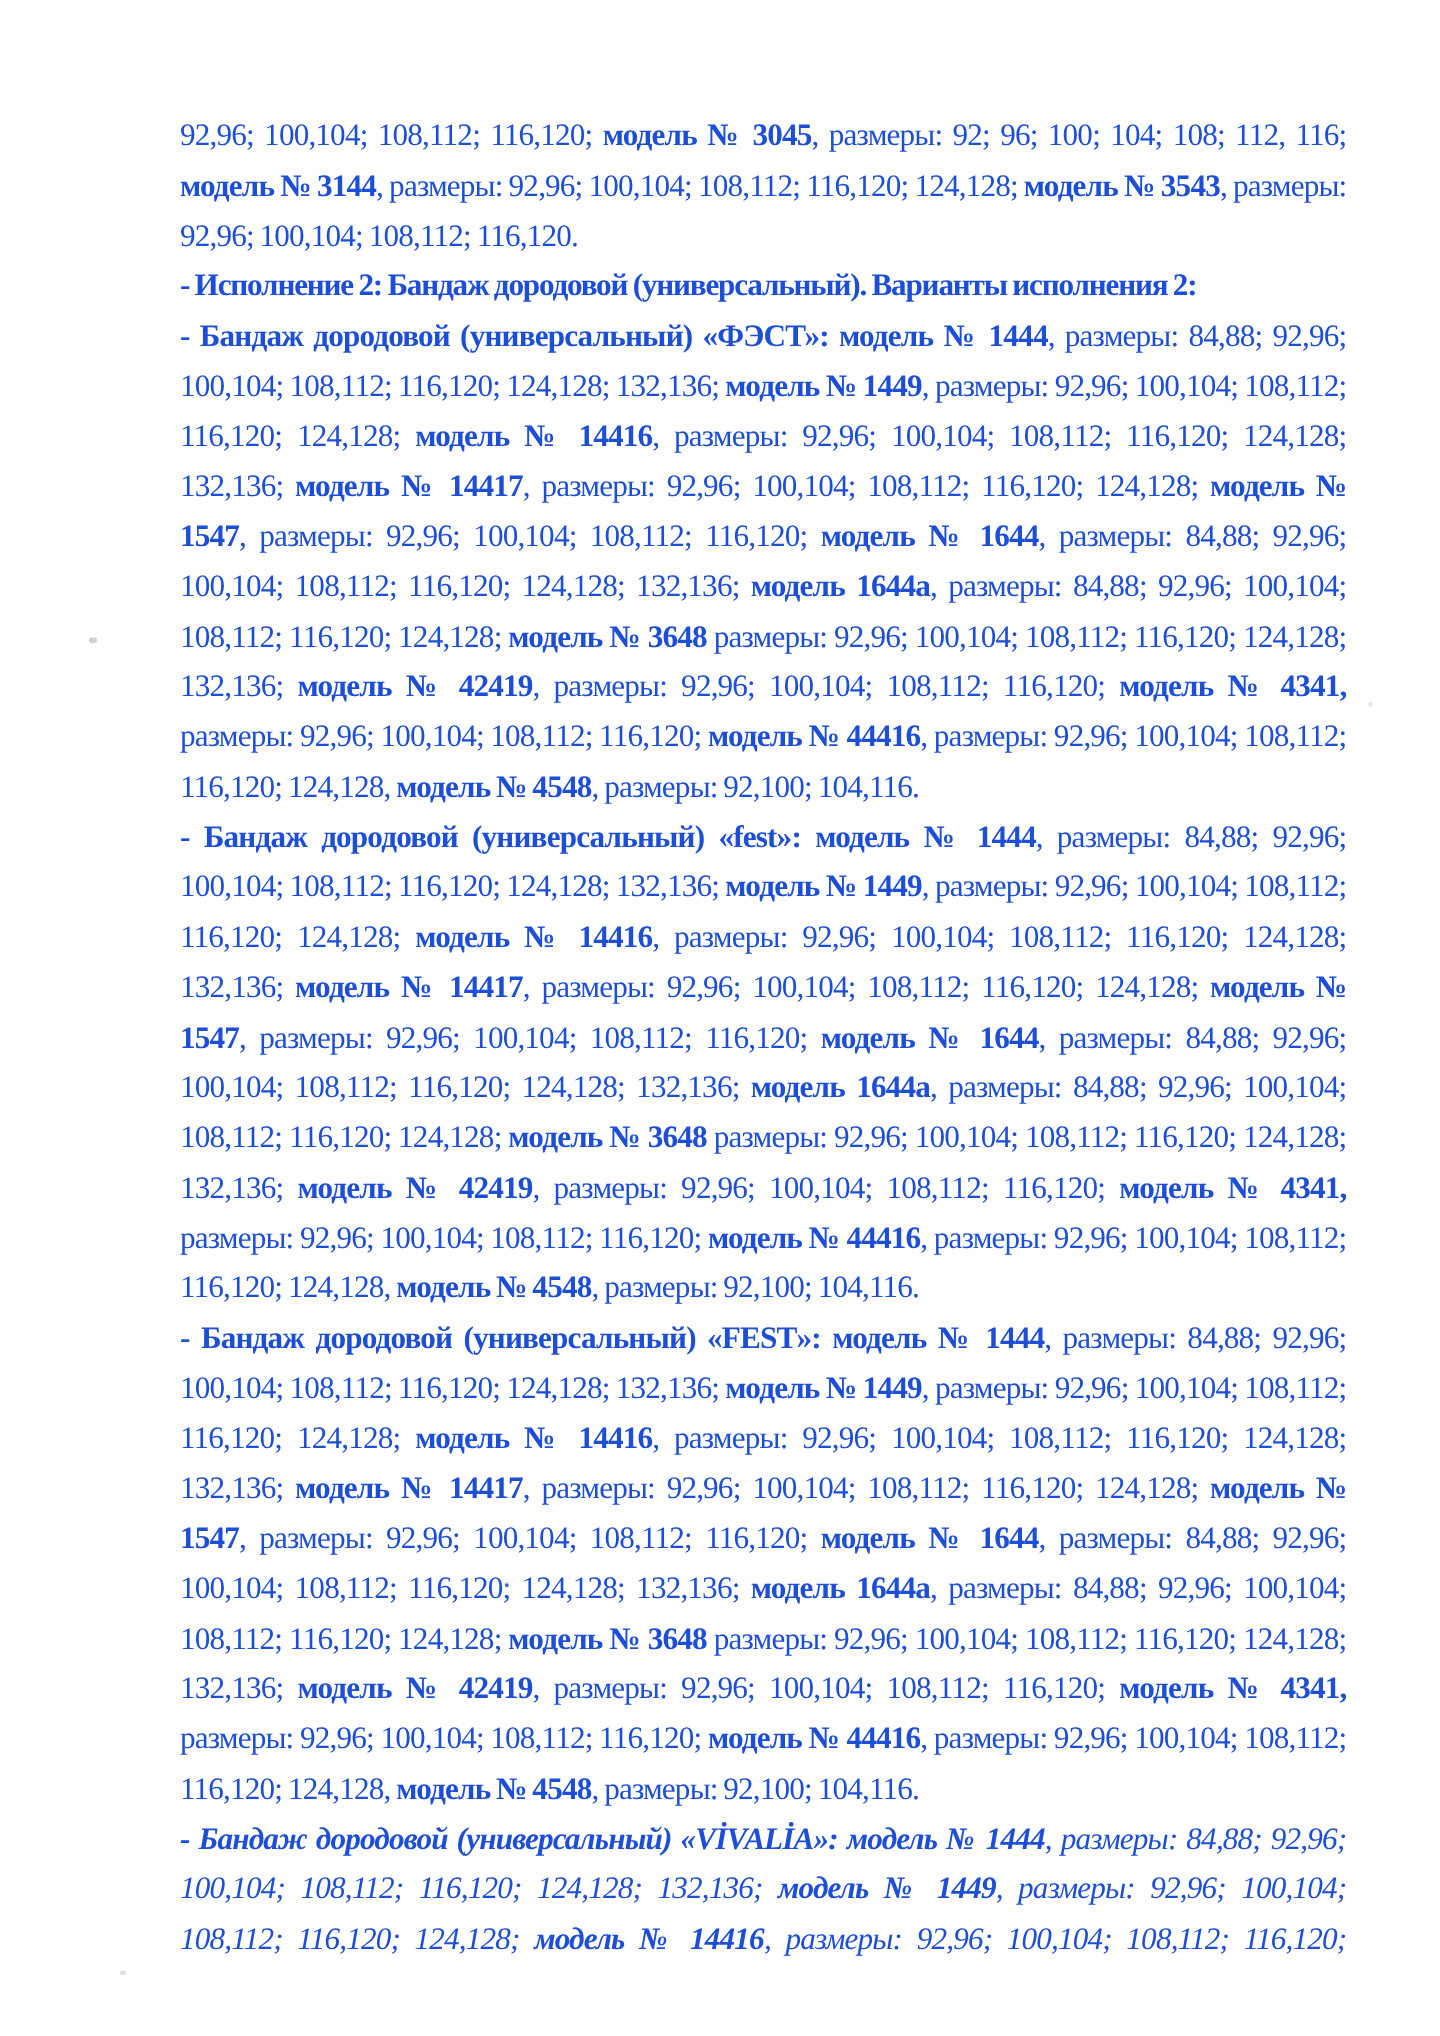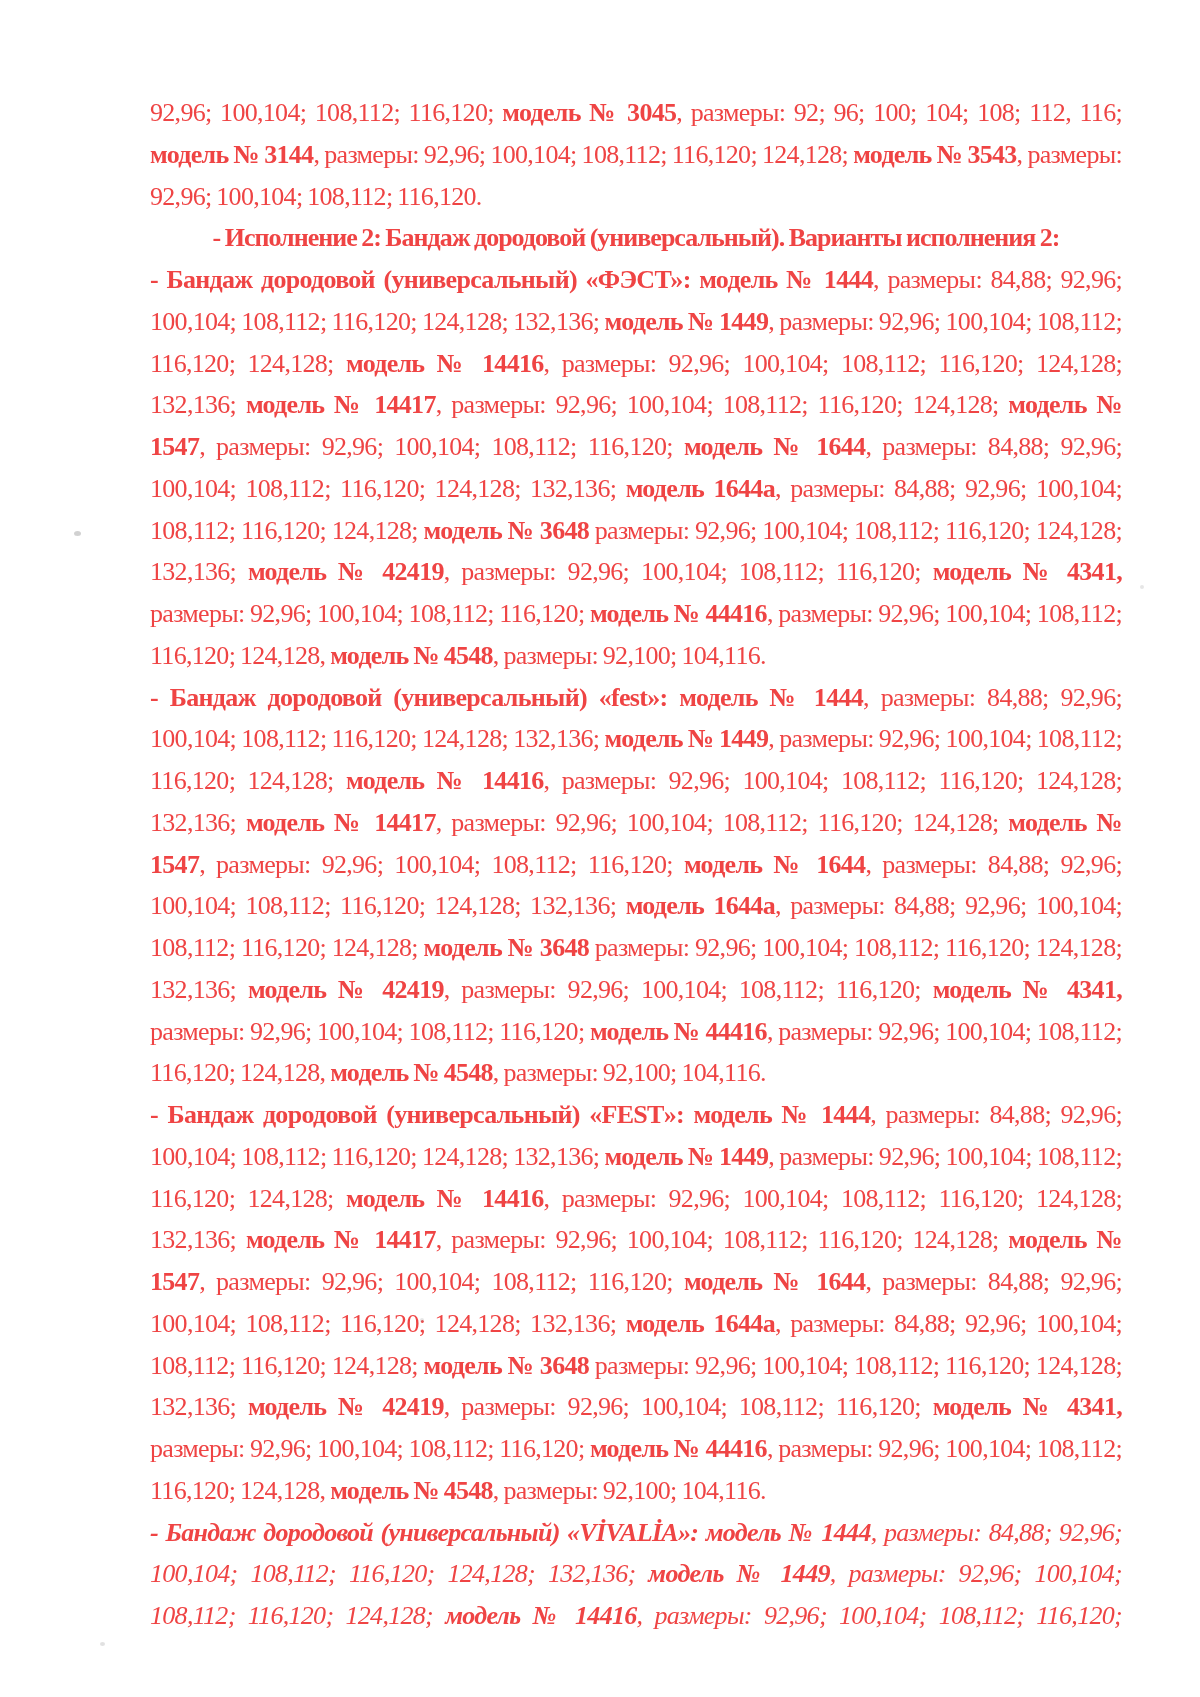--- a/index.html
+++ b/index.html
@@ -3,37 +3,36 @@
 <meta charset="utf-8">
 <style>
   html, body { margin: 0; padding: 0; background: #e8e8e8; }
   .page {
     position: relative;
     width: 1200px;
     height: 1697px;
     background: #ffffff;
     overflow: hidden;
     font-family: "Liberation Serif", "DejaVu Serif", serif;
-    color: #ef4444;
+    color: #1d4ed8;
   }
   .content {
     position: absolute;
     left: 150px;
     top: 92px;
     width: 972px;
     font-size: 26px;
     line-height: 41.75px;
     letter-spacing: -0.7px;
     word-spacing: -1px;
     text-align: justify;
   }
   .content p { margin: 0; padding: 0; }
   .para { text-align: justify; }
   .heading {
-    text-align: center;
     white-space: nowrap;
     letter-spacing: -1px;
   }
   .cut { text-align-last: justify; font-style: italic; }
   .b { font-weight: bold; }
   .speck {
     position: absolute;
     background: #9a9a9a;
     border-radius: 50%;
     opacity: 0.45;

